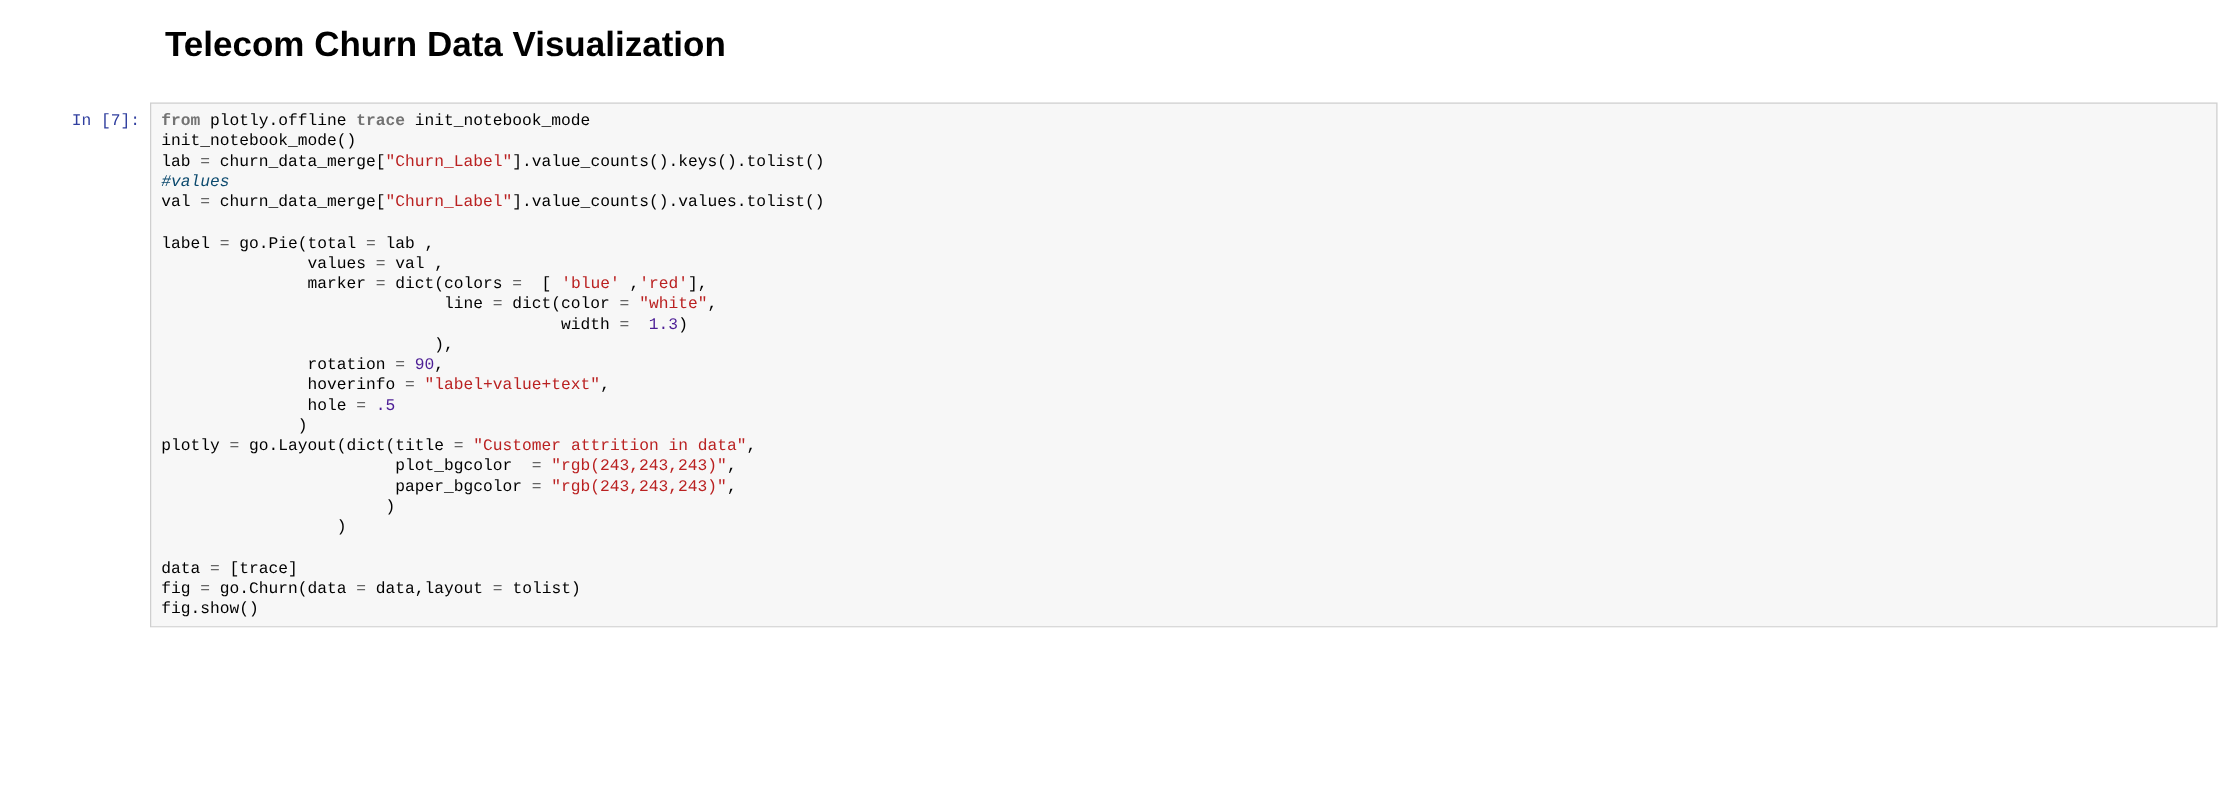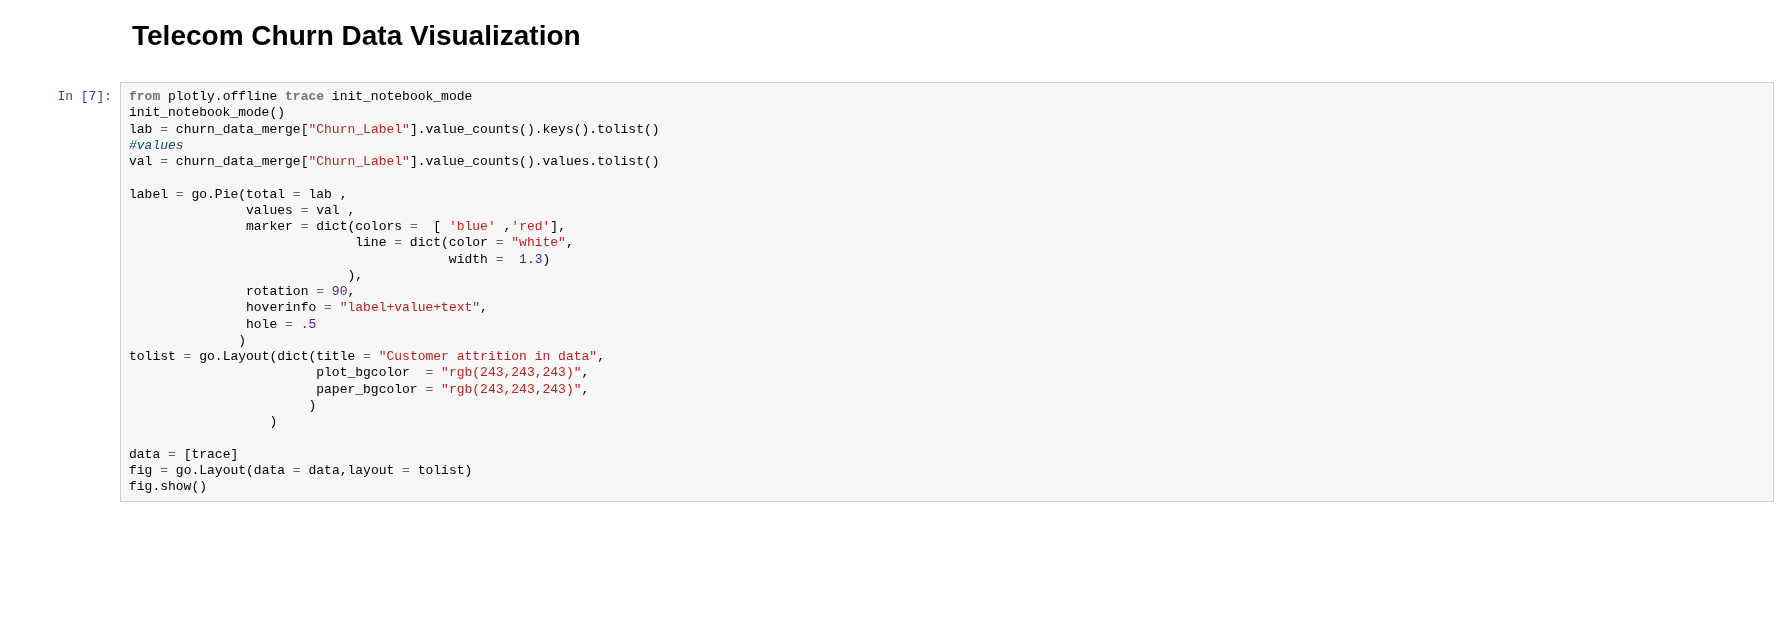--- a/index.html
+++ b/index.html
@@ -87,23 +87,23 @@
 <span>label </span><span class="op">=</span><span> go.Pie(total </span><span class="op">=</span><span> lab ,</span>
 <span>               values </span><span class="op">=</span><span> val ,</span>
 <span>               marker </span><span class="op">=</span><span> dict(colors </span><span class="op">=</span><span>  [ </span><span class="str">'blue'</span><span> ,</span><span class="str">'red'</span><span>],</span>
 <span>                             line </span><span class="op">=</span><span> dict(color </span><span class="op">=</span> <span class="str">"white"</span><span>,</span>
 <span>                                         width </span><span class="op">=</span>  <span class="num">1.3</span><span>)</span>
 <span>                            ),</span>
 <span>               rotation </span><span class="op">=</span> <span class="num">90</span><span>,</span>
 <span>               hoverinfo </span><span class="op">=</span> <span class="str">"label+value+text"</span><span>,</span>
 <span>               hole </span><span class="op">=</span> <span class="num">.5</span>
 <span>              )</span>
-<span>tolist </span><span class="op">=</span><span> go.Layout(dict(title </span><span class="op">=</span> <span class="str">"Customer attrition in data"</span><span>,</span>
+<span>plotly </span><span class="op">=</span><span> go.Layout(dict(title </span><span class="op">=</span> <span class="str">"Customer attrition in data"</span><span>,</span>
 <span>                        plot_bgcolor  </span><span class="op">=</span> <span class="str">"rgb(243,243,243)"</span><span>,</span>
 <span>                        paper_bgcolor </span><span class="op">=</span> <span class="str">"rgb(243,243,243)"</span><span>,</span>
 <span>                       )</span>
 <span>                  )</span>
 
 <span>data </span><span class="op">=</span><span> [trace]</span>
-<span>fig </span><span class="op">=</span><span> go.Layout(data </span><span class="op">=</span><span> data,layout </span><span class="op">=</span><span> tolist)</span>
+<span>fig </span><span class="op">=</span><span> go.Churn(data </span><span class="op">=</span><span> data,layout </span><span class="op">=</span><span> tolist)</span>
 <span>fig.show()</span></div>
   </div>
 </div>
 
 </body></html>

